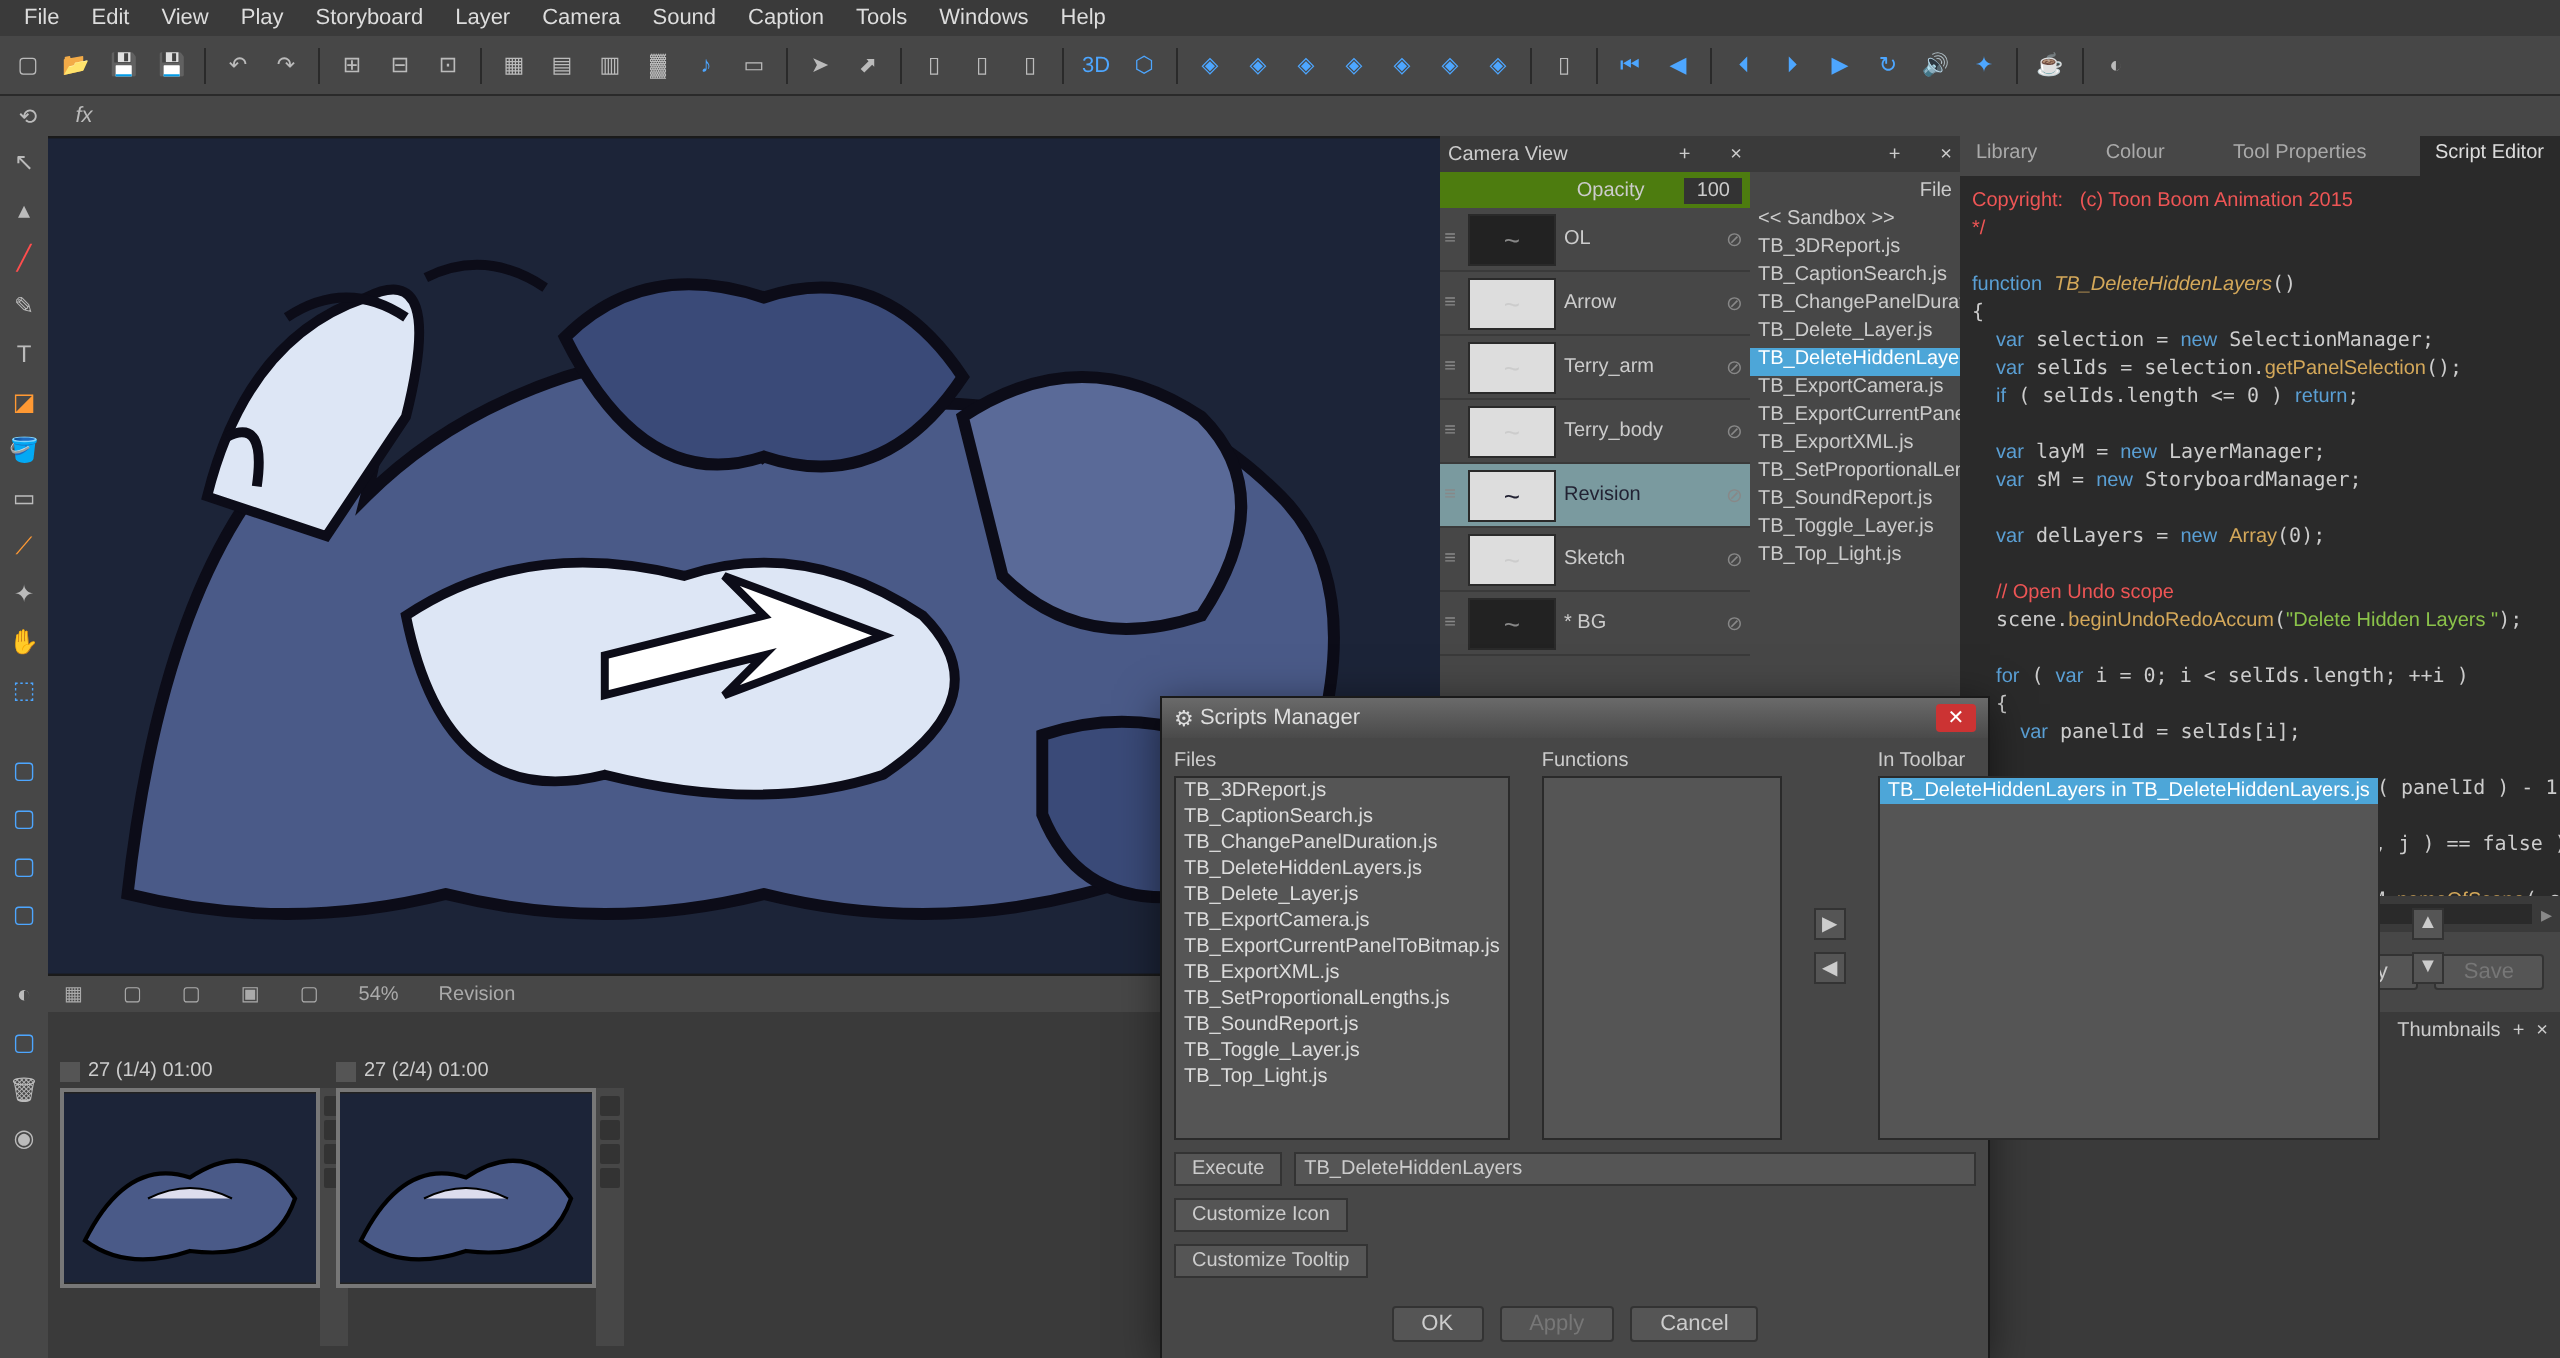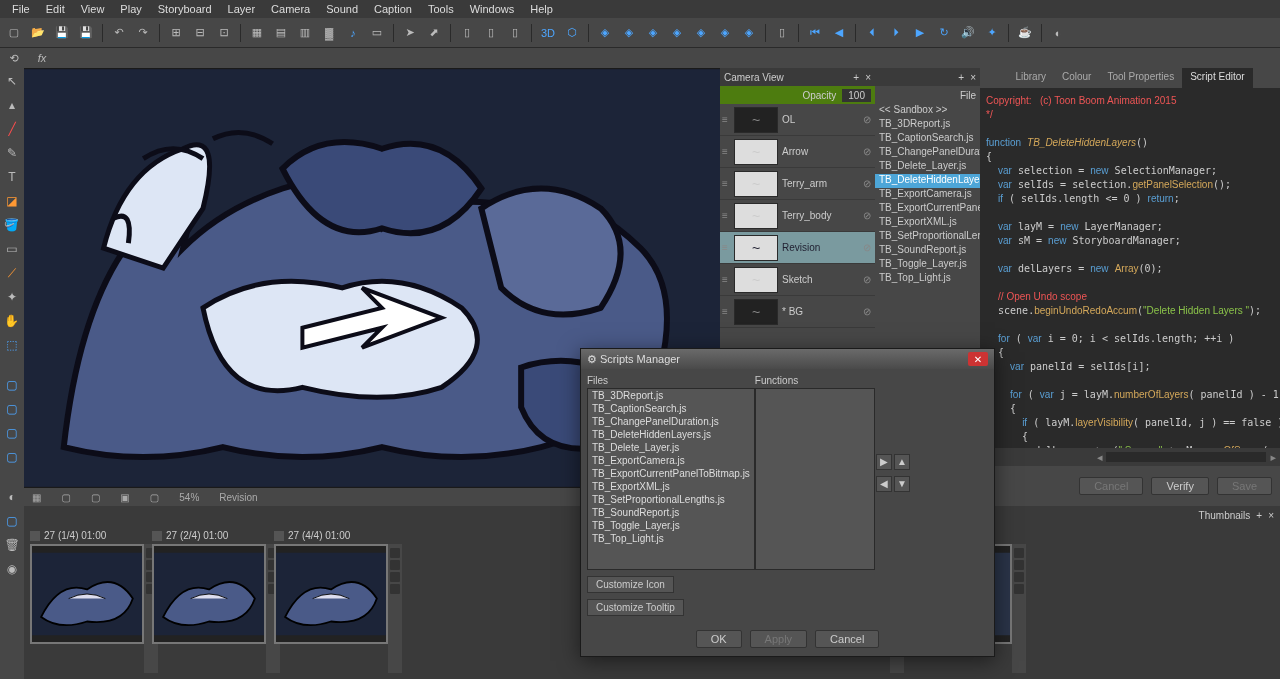--- a/index.html
+++ b/index.html
@@ -16,52 +16,52 @@
 .workspace { position:absolute; top:68px; bottom:0; left:0; right:0; display:flex; }
 .tool-sidebar { width:24px; background:#474747; display:flex; flex-direction:column; align-items:center; padding-top:4px; gap:6px; }
 .tool-sidebar .tbtn { width:18px; height:18px; font-size:12px; }
 .main-col { flex:1; display:flex; flex-direction:column; }
 .view-row { flex:1; display:flex; min-height:0; }
 .canvas-area { flex:1; background:#5a5a5a; position:relative; display:flex; flex-direction:column; }
 .canvas { flex:1; background:#1a1a1a; display:flex; align-items:center; justify-content:center; overflow:hidden; position:relative;}
 .drawing { width:100%; height:100%; }
 .canvas-status { height:18px; background:#474747; display:flex; align-items:center; padding:0 8px; font-size:10px; color:#aaa; gap:20px; }
 .layers-panel { width:155px; background:#474747; display:flex; flex-direction:column; }
-.panel-header { height:18px; background:#3a3a3a; display:flex; align-items:center; justify-content:flex-end; padding:0 4px; font-size:10px; gap:6px; }
+.panel-header { height:18px; background:#3a3a3a; display:flex; align-items:center; justify-content:flex-end; padding:0 4px; font-size:10px; gap:20px; }
 .panel-header .title { margin-right:auto; }
 .layer-item { height:32px; display:flex; align-items:center; border-bottom:1px solid #3a3a3a; font-size:10px; }
 .layer-item.sel { background:#7a9a9f; color:#223; }
 .layer-thumb { width:44px; height:26px; background:#ddd; margin:0 4px; border:1px solid #2a2a2a; display:flex; align-items:center; justify-content:center; font-size:14px;}
 .layer-thumb.dark { background:#222; color:#888;}
 .layer-name { flex:1; }
 .layer-lock { width:12px; color:#888; }
 .files-panel { width:105px; background:#474747; display:flex; flex-direction:column; }
 .file-list { flex:1; overflow:hidden; }
 .file-item { height:14px; padding:0 4px; font-size:10px; color:#ccc; white-space:nowrap; overflow:hidden; }
 .file-item.sel { background:#4da6d8; color:#fff; }
 .script-panel { width:300px; background:#2a2a2a; display:flex; flex-direction:column; }
-.script-tabs { height:20px; background:#474747; display:flex; justify-content:center; font-size:10px; }
+.script-tabs { height:20px; background:#474747; display:flex; justify-content:space-between; font-size:10px; }
 .script-tabs span { padding:3px 8px; color:#aaa; }
 .script-tabs span.active { background:#2a2a2a; color:#ddd; }
 .code { flex:1; padding:6px; font-family:Consolas,monospace; font-size:10px; line-height:14px; overflow:hidden; white-space:pre; color:#ccc; }
 .kw { color:#5a9fd4; } .str { color:#8bc34a; } .cm { color:#e55;margin-top:24px; } .fn { color:#d4a85a; } .nm { color:#d4a85a; font-style:italic;}
 .script-footer { height:40px; background:#474747; display:flex; align-items:center; justify-content:flex-end; padding:0 8px; gap:8px; }
 .btn { padding:2px 14px; background:#555; border:1px solid #333; color:#ccc; font-size:11px; border-radius:2px; }
 .btn:disabled { color:#777; }
 .timeline { height:155px; background:#3a3a3a; display:flex; padding:6px; gap:8px; overflow:hidden; }
 .thumb-label { position:absolute; top:-14px; font-size:10px; display:flex; align-items:center;}
-.thumb-card { width:114px; position:relative; margin-top:14px; }
+.thumb-card { width:130px; position:relative; margin-top:14px; }
 .thumb-frame { background:#222; border:2px solid #777; height:100px; position:relative; overflow:hidden;}
 .thumb-side { position:absolute; right:-14px; top:0; bottom:0; width:14px; background:#474747; display:flex; flex-direction:column; align-items:center; gap:2px; padding-top:4px; font-size:9px;}
 .thumb-side div { width:10px; height:10px; background:#333; border-radius:1px;}
 .dialog { position:absolute; left:580px; top:348px; width:415px; background:#474747; border:1px solid #1a1a1a; box-shadow:0 4px 20px rgba(0,0,0,.5); z-index:100;}
 .dialog-title { height:20px; background:linear-gradient(#6a6a6a,#4a4a4a); display:flex; align-items:center; padding:0 6px; font-size:11px; color:#ddd;}
 .dialog-title .close { margin-left:auto; width:20px; height:14px; background:#cc3333; color:#fff; display:flex; align-items:center; justify-content:center; font-size:10px; border-radius:2px;}
 .dialog-body { padding:6px; }
-.dialog-cols { display:flex; gap:0; height:195px;}
+.dialog-cols { display:flex; gap:16px; height:195px;}
 .dcol { display:flex; flex-direction:column; }
 .dcol-label { font-size:10px; color:#ccc; padding-bottom:2px;}
 .dlist { flex:1; background:#555; border:1px solid #2a2a2a; overflow:hidden; font-size:10px;}
 .dlist div { padding:1px 4px; color:#ddd; white-space:nowrap;}
 .dlist div.sel { background:#4da6d8; color:#fff;}
 .arrow-col { width:18px; display:flex; flex-direction:column; justify-content:center; gap:6px; align-items:center;}
 .arrow-btn { width:16px; height:16px; background:#555; border:1px solid #333; color:#ccc; display:flex; align-items:center; justify-content:center; font-size:10px;}
 .exec-row { display:flex; gap:6px; margin-top:6px; align-items:center;}
 .exec-row input { flex:1; background:#555; border:1px solid #333; color:#ccc; padding:2px 4px; font-size:10px;}
 .small-btn { padding:2px 8px; background:#555; border:1px solid #333; color:#ccc; font-size:10px;}
@@ -375,34 +375,20 @@
               <path d="M10 70 Q30 30 60 40 Q90 20 110 50 Q100 80 60 75 Q30 85 10 70Z" fill="#4a5a88" stroke="#000" stroke-width="2"></path>
               <path d="M40 50 Q60 40 80 50" fill="#dde" stroke="#000"></path>
             </svg></div>
           <div class="thumb-side">
             <div></div>
             <div></div>
             <div></div>
             <div></div>
           </div>
         </div>
-        <div class="thumb-card">
-          <div class="thumb-label"><span style="display:inline-block;width:10px;height:10px;background:#555;margin-right:4px"></span>27 (4/4) 01:00</div>
-          <div class="thumb-frame"><svg class="mini-drawing" viewBox="0 0 120 90">
-              <rect width="120" height="90" fill="#1c2438"></rect>
-              <path d="M10 70 Q30 30 60 40 Q90 20 110 50 Q100 80 60 75 Q30 85 10 70Z" fill="#4a5a88" stroke="#000" stroke-width="2"></path>
-              <path d="M40 50 Q60 40 80 50" fill="#dde" stroke="#000"></path>
-            </svg></div>
-          <div class="thumb-side">
-            <div></div>
-            <div></div>
-            <div></div>
-            <div></div>
-          </div>
-        </div>
         <div class="thumb-card" style="margin-left: 380px;">
           <div class="thumb-label"><span style="display:inline-block;width:10px;height:10px;background:#555;margin-right:4px"></span>30 (2/5) 01:00</div>
           <div class="thumb-frame"><svg class="mini-drawing" viewBox="0 0 120 90">
               <rect width="120" height="90" fill="#2a3448"></rect>
               <path d="M20 80 L60 20 L100 80 Z" fill="#5a6a88" stroke="#000" stroke-width="2"></path>
               <circle cx="60" cy="55" r="8" fill="#ccd"></circle>
             </svg></div>
           <div class="thumb-side">
             <div></div>
             <div></div>
@@ -454,24 +440,34 @@
           </div>
       </div>
       <div class="dcol" style="flex:0 0 120px">
         <div class="dcol-label">Functions</div>
         <div class="dlist"></div>
       </div>
       <div class="arrow-col">
         <div class="arrow-btn">▶</div>
         <div class="arrow-btn">◀</div>
       </div>
+      <div class="dcol" style="flex:1">
+        <div class="dcol-label">In Toolbar</div>
+        <div class="dlist">
+          <div class="sel">TB_DeleteHiddenLayers in TB_DeleteHiddenLayers.js</div>
+        </div>
+      </div>
       <div class="arrow-col">
         <div class="arrow-btn">▲</div>
         <div class="arrow-btn">▼</div>
       </div>
+    </div>
+    <div class="exec-row">
+      <button class="small-btn">Execute</button>
+      <input type="text" value="TB_DeleteHiddenLayers" style="">
     </div>
     <div style="margin-top:6px"><button class="small-btn">Customize Icon</button></div>
     <div style="margin-top:6px"><button class="small-btn">Customize Tooltip</button></div>
   </div>
   <div class="dialog-footer">
     <button class="btn">OK</button>
     <button class="btn" disabled="">Apply</button>
     <button class="btn">Cancel</button>
   </div>
 </div>

